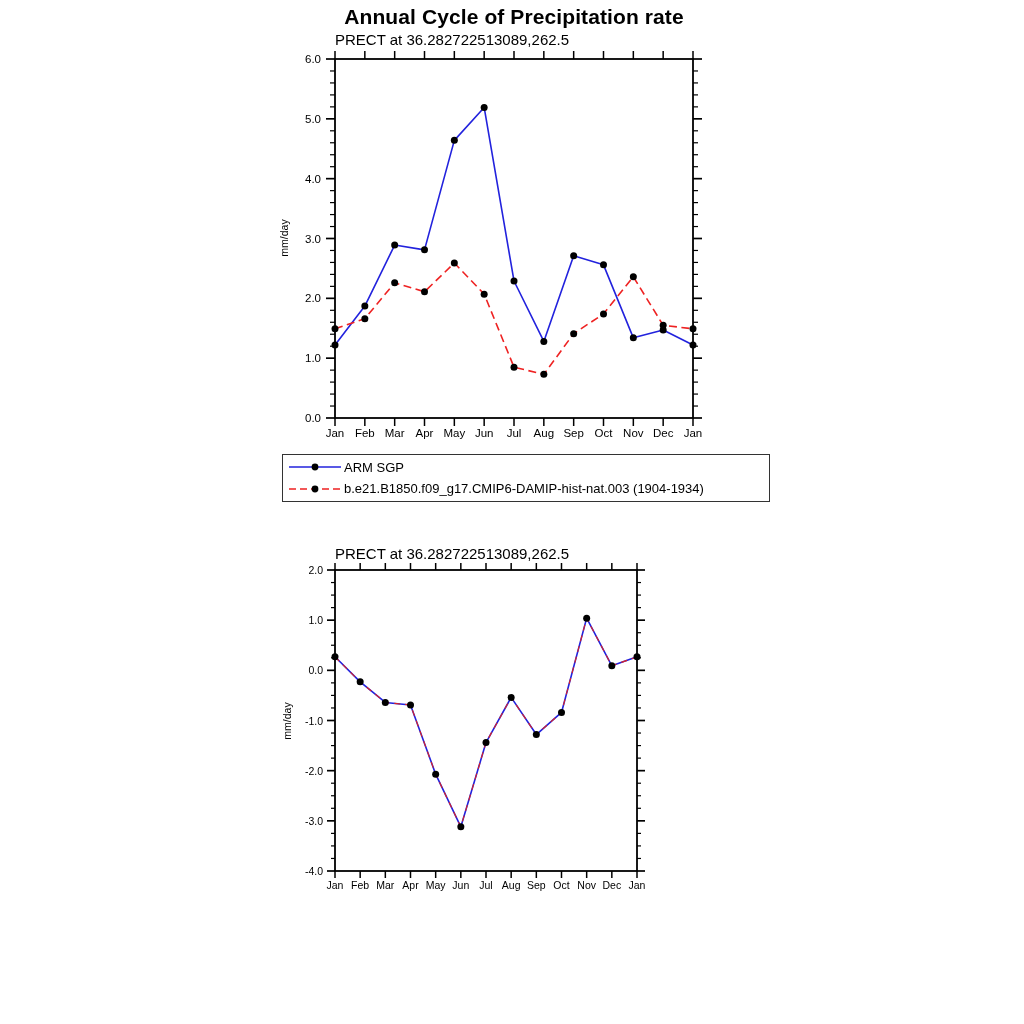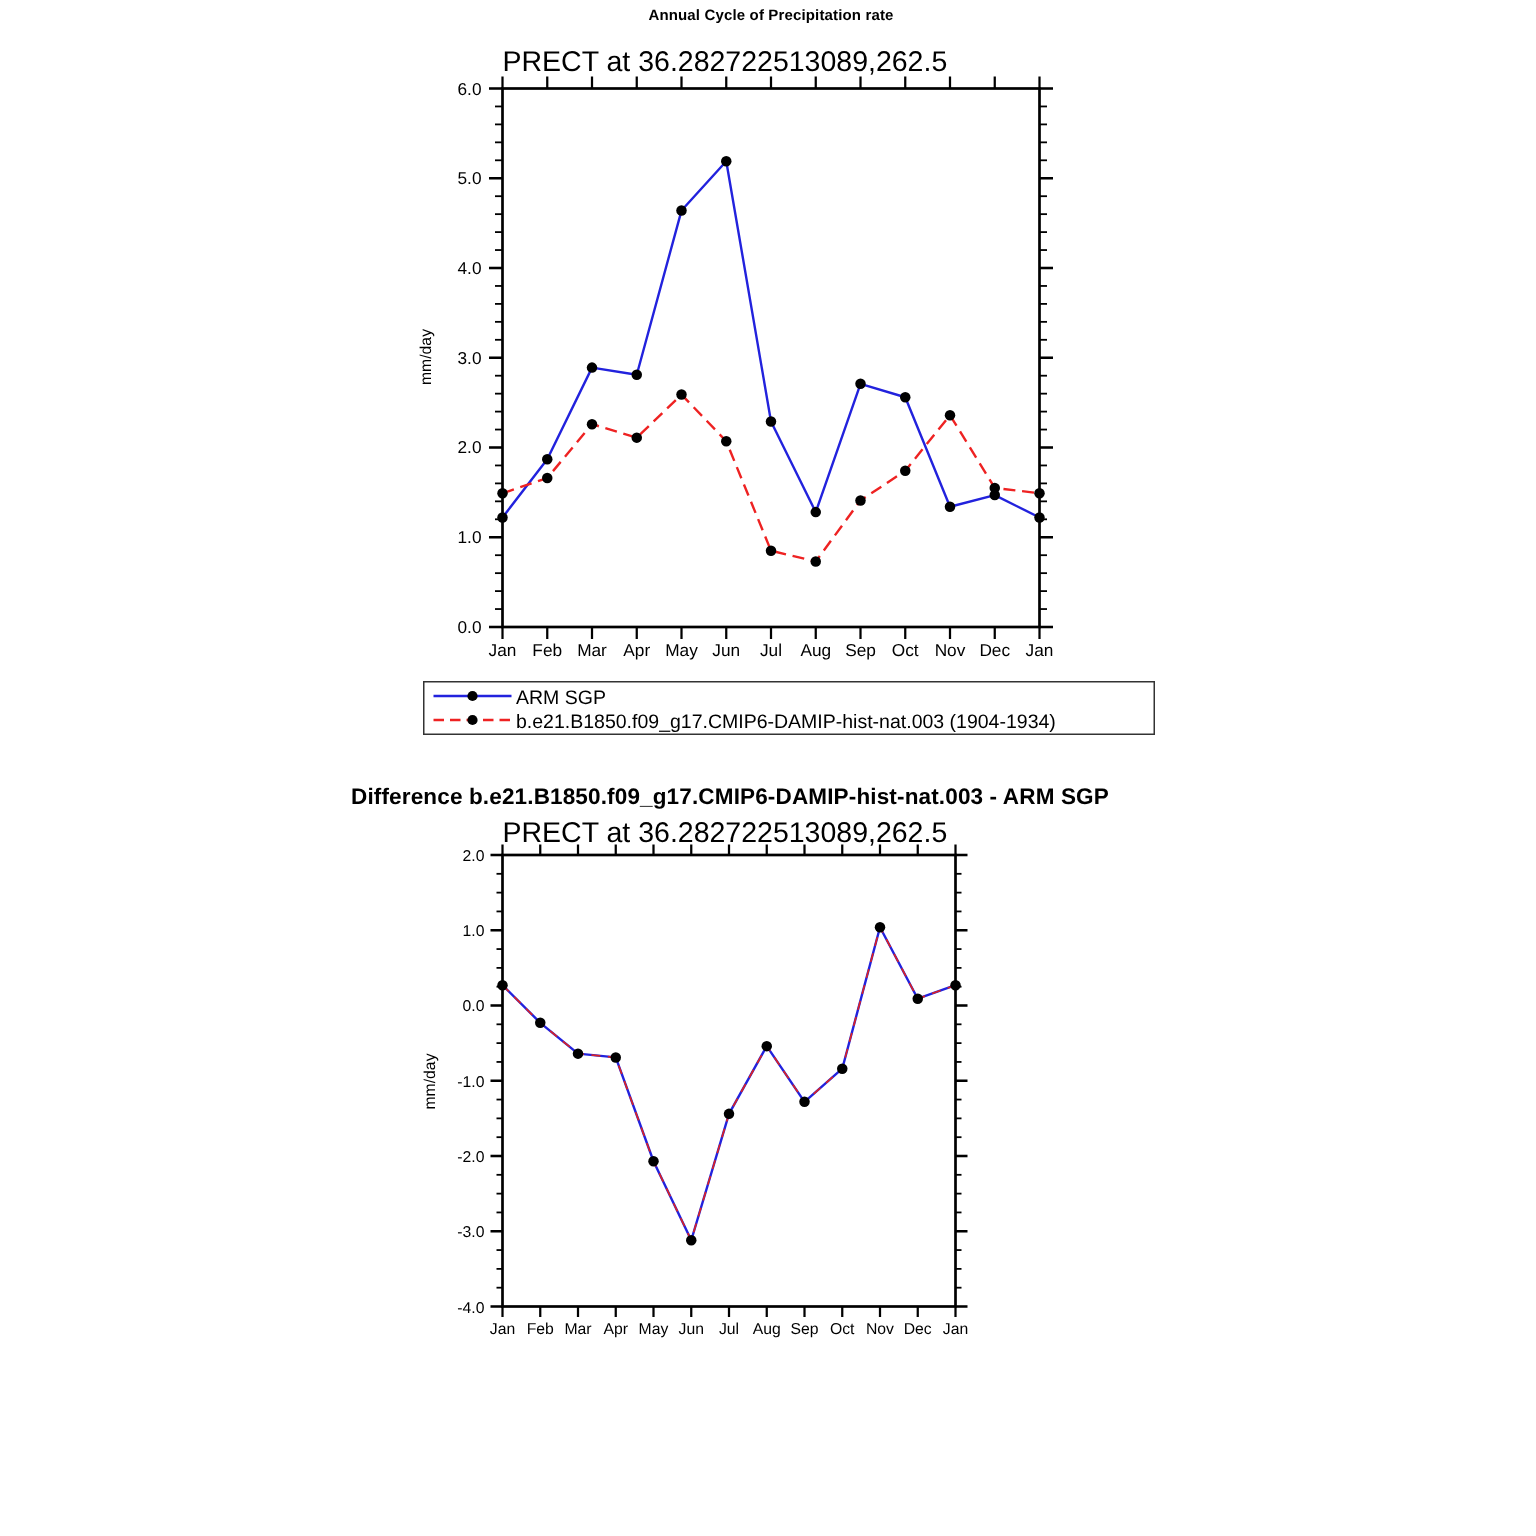--- a/index.html
+++ b/index.html
@@ -1,31 +1,31 @@
 <!DOCTYPE html>
 <html><head>
 <meta charset="utf-8">
 <style>
   html,body{margin:0;padding:0;background:#fff;}
   #canvas{
     position:relative;width:1024px;height:1024px;background:#ffffff;
     font-family:"Liberation Sans","DejaVu Sans",sans-serif;color:#000;overflow:hidden;
   }
   #plot-canvas{position:absolute;left:0;top:0;}
-  .chart-title{position:absolute;font-weight:bold;font-size:10px;white-space:nowrap;text-align:center;letter-spacing:0.1px;}
+  .chart-title{position:absolute;font-weight:bold;font-size:21px;white-space:nowrap;text-align:center;letter-spacing:0.1px;}
   #title-1{left:335px;top:5px;width:358px;}
   #title-2{left:234px;top:523px;width:504px;font-size:15px;}
-  .chart-subtitle{position:absolute;font-size:19px;white-space:nowrap;}
+  .chart-subtitle{position:absolute;font-size:15px;white-space:nowrap;}
   #subtitle-1{left:335px;top:31px;}
   #subtitle-2{left:335px;top:545px;}
   .y-axis-label{position:absolute;font-size:10.5px;transform:translate(-50%,-50%) rotate(-90deg);white-space:nowrap;}
   #ylabel-1{left:284px;top:238px;}
   #ylabel-2{left:287px;top:721px;}
   #legend{
-    position:absolute;left:282px;top:454px;width:488px;height:36px;box-sizing:border-box;
+    position:absolute;left:282px;top:454px;width:488px;height:48px;box-sizing:border-box;
     border:1px solid #333;background:#fff;display:flex;flex-direction:column;justify-content:center;
     padding:2px 5px;gap:1px;
   }
   .legend-row{display:flex;align-items:center;height:22px;}
   .legend-label{font-size:13px;margin-left:2px;white-space:nowrap;}
 </style>
 </head>
 <body>
 
 <div id="canvas">
@@ -326,17 +326,16 @@
     </div>
     <div class="legend-row">
       <svg class="swatch" width="54" height="14">
         <line x1="1" y1="7" x2="53" y2="7" stroke="#ee2222" stroke-width="1.6" stroke-dasharray="7 4"></line>
         <circle cx="27" cy="7" r="3.4" fill="#000000"></circle>
       </svg>
       <span class="legend-label">b.e21.B1850.f09_g17.CMIP6-DAMIP-hist-nat.003 (1904-1934)</span>
     </div>
   </div>
 
-  <div id="title-2" class="chart-title">Difference b.e21.B1850.f09_g17.CMIP6-DAMIP-hist-nat.003 - ARM SGP</div>
   <div id="subtitle-2" class="chart-subtitle">PRECT at 36.282722513089,262.5</div>
   <div id="ylabel-2" class="y-axis-label">mm/day</div>
 
 </div>
 
 </body></html>

